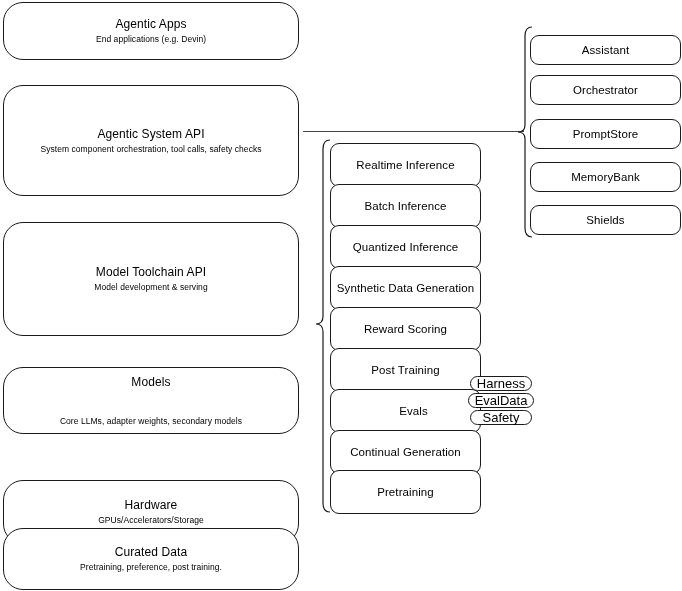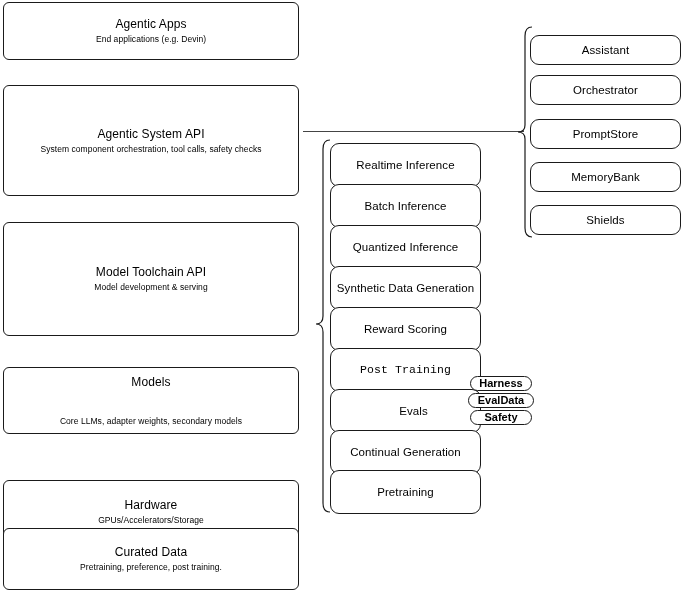--- a/index.html
+++ b/index.html
@@ -11,21 +11,21 @@
     overflow:hidden;
     position:relative;
   }
   #canvas{position:absolute;left:0;top:0;width:682px;height:591px;}
 
   
   .node{
     position:absolute;
     box-sizing:border-box;
     border:1px solid #1a1a1a;
-    border-radius:6px;
+    border-radius:20px;
     background:#ffffff;
     display:flex;
     flex-direction:column;
     align-items:center;
     justify-content:center;
     text-align:center;
     z-index:2;
   }
   .node .title{
     font-size:12px;
@@ -64,25 +64,24 @@
   .badge{
     position:absolute;
     box-sizing:border-box;
     border:1px solid #1a1a1a;
     border-radius:11px;
     background:#ffffff;
     height:15px;
     display:flex;
     align-items:center;
     justify-content:center;
-    font-size:11px;
+    font-size:13px;
     line-height:13px;
     white-space:nowrap;
     z-index:6;
-    font-weight:bold;
   }
 
   
   .hline{
     position:absolute;
     height:0;
     border-top:1px solid #444;
     z-index:1;
   }
 
@@ -139,21 +138,21 @@
   </div>
   <div class="node mid-node" style="top:225px;">
     <div class="title">Quantized Inference</div>
   </div>
   <div class="node mid-node" style="top:266px;">
     <div class="title">Synthetic Data Generation</div>
   </div>
   <div class="node mid-node" style="top:307px;">
     <div class="title">Reward Scoring</div>
   </div>
-  <div class="node mid-node" style="top:348px;font-family:Liberation Mono, monospace;">
+  <div class="node mid-node" style="top:348px;">
     <div class="title">Post Training</div>
   </div>
   <div class="node mid-node" style="top:389px;padding-left:16px;">
     <div class="title">Evals</div>
   </div>
   <div class="node mid-node" style="top:430px;">
     <div class="title">Continual Generation</div>
   </div>
   <div class="node mid-node" style="top:470px;">
     <div class="title">Pretraining</div>

